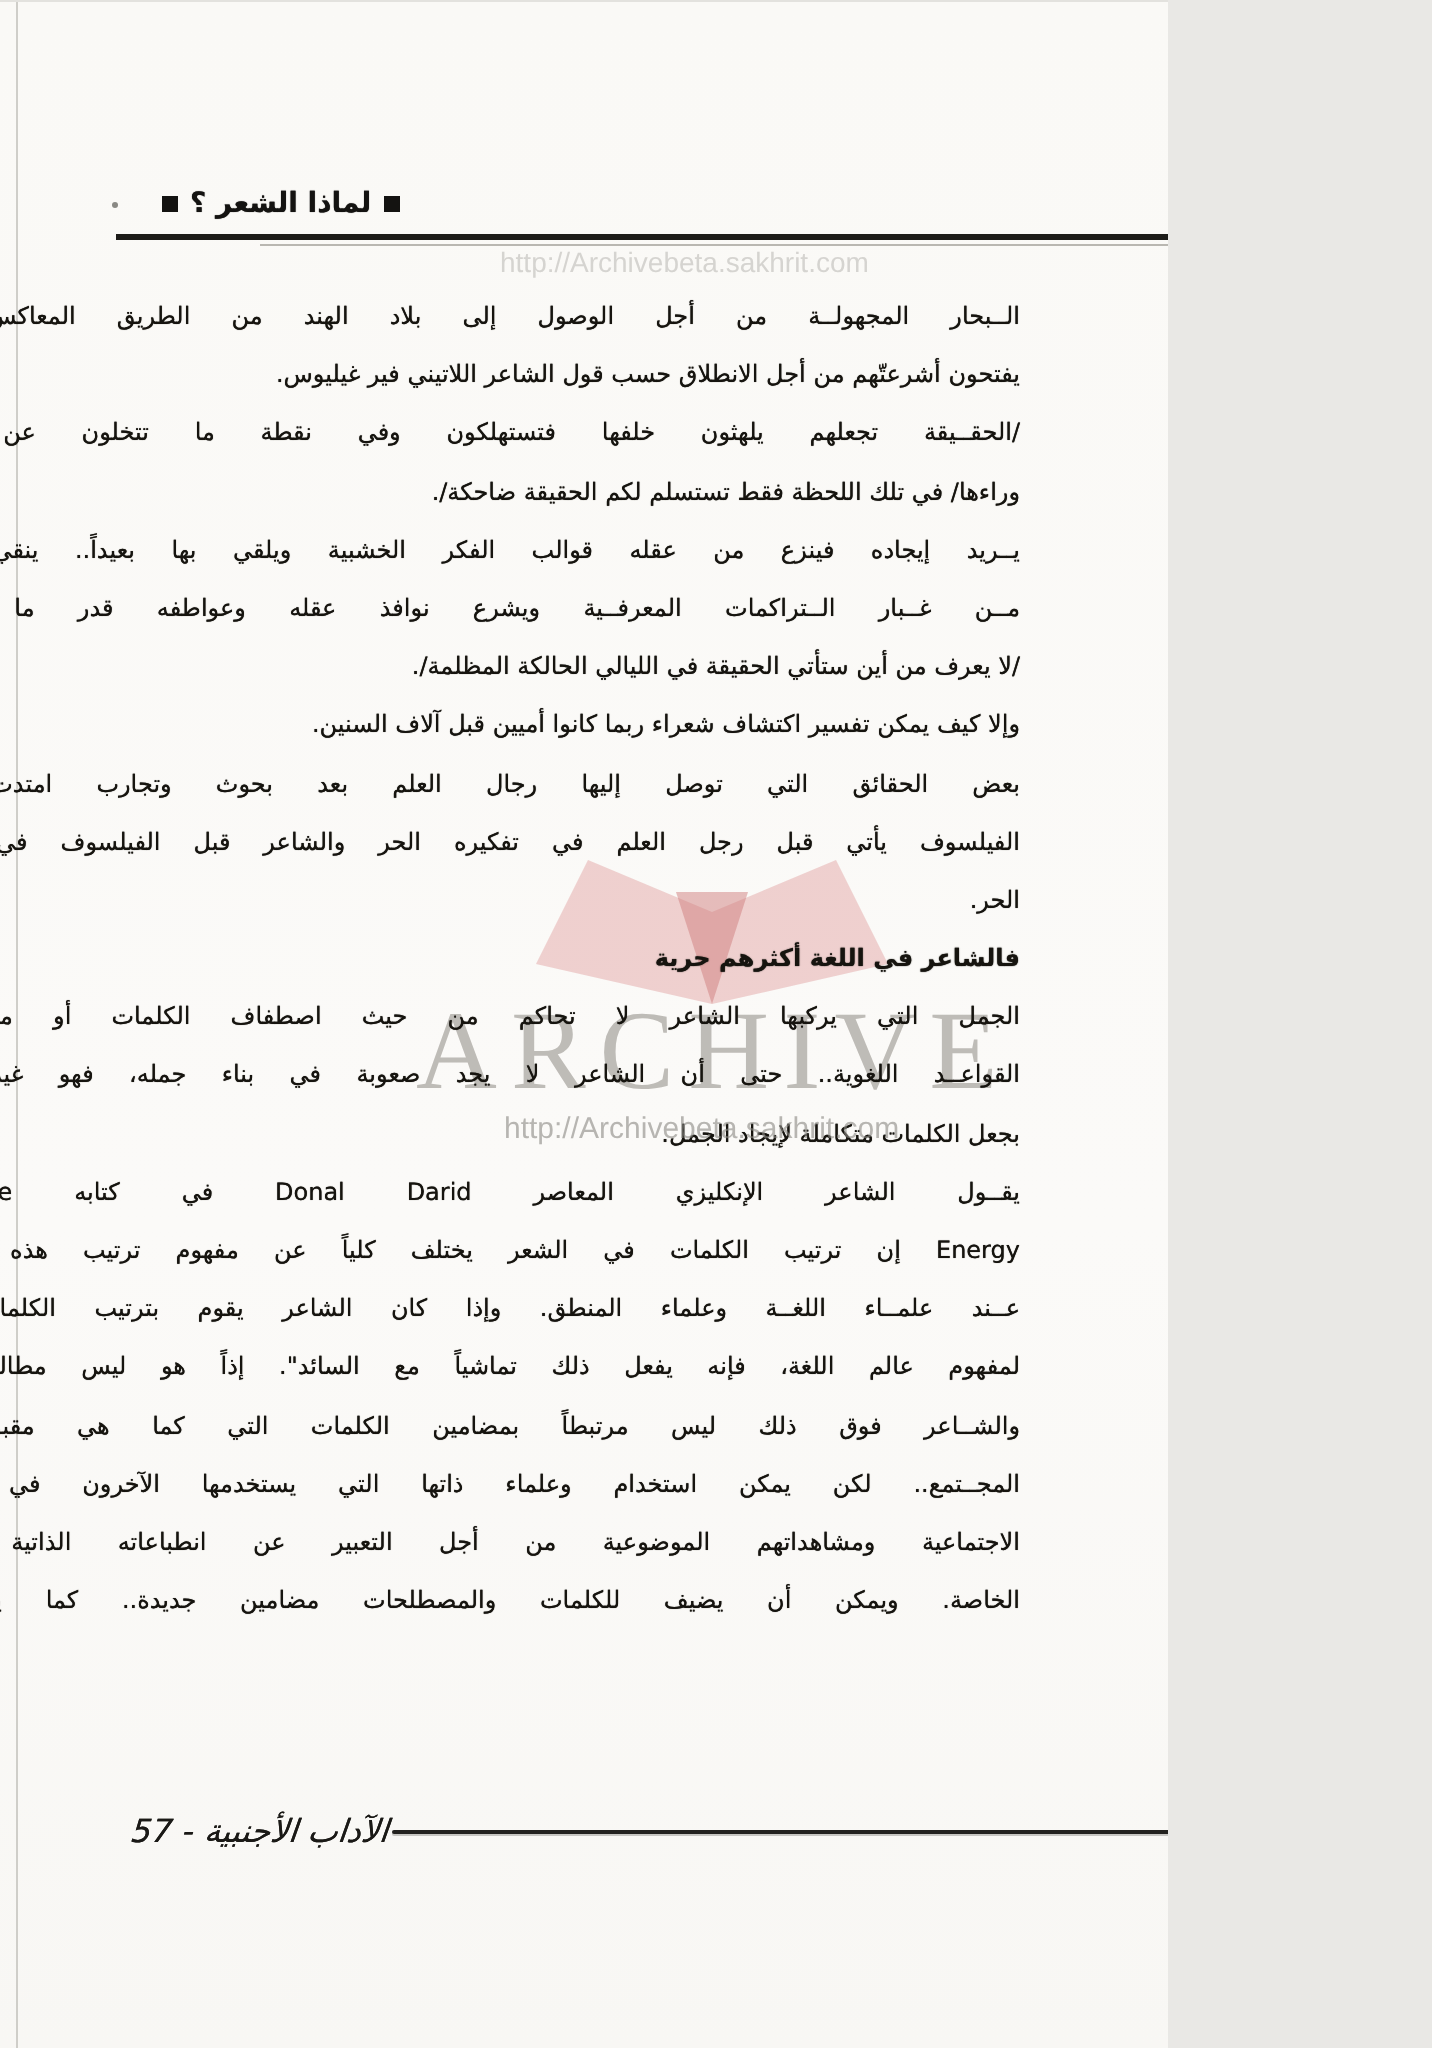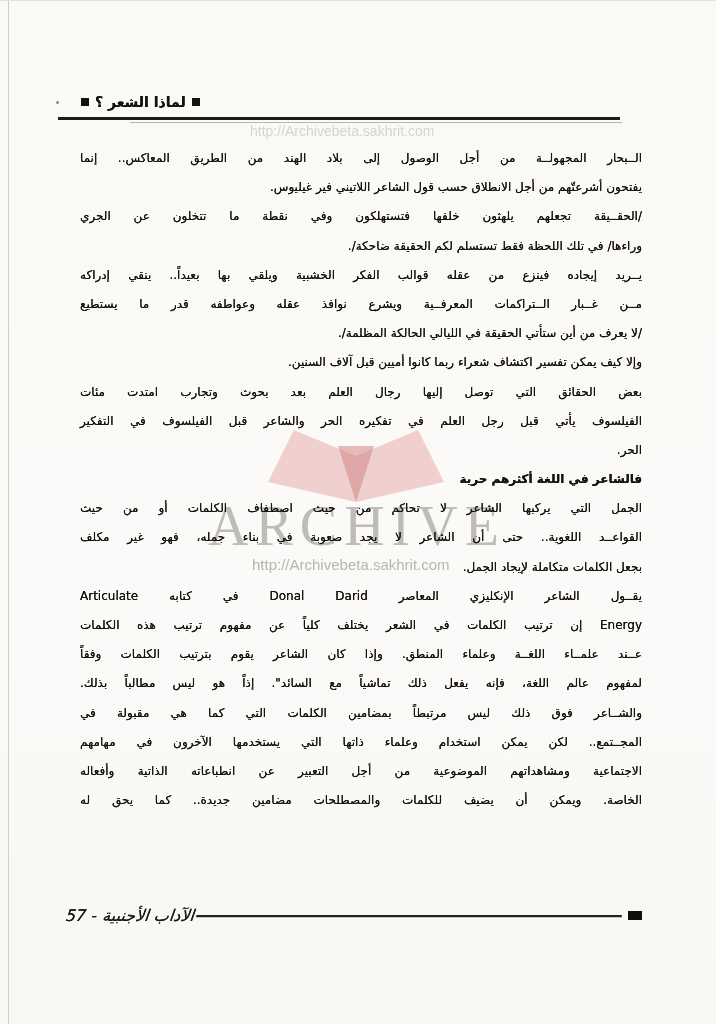--- a/index.html
+++ b/index.html
@@ -1,17 +1,17 @@
 <!DOCTYPE html>
 <html lang="ar"><head>
 <meta charset="utf-8">
 <style>
   html,body{margin:0;padding:0;}
   body{width:716px;height:1024px;background:#e9e8e5;font-family:"DejaVu Sans",sans-serif;}
-  .page{position:relative;width:716px;height:1024px;background:#fbfaf7;overflow:hidden;
+  .page{position:relative;width:584px;height:1024px;background:#fbfaf7;overflow:hidden;
         background-image:linear-gradient(180deg,#faf9f6 0%,#fbfaf8 60%,#f8f7f4 100%);}
   .scan-edge-left{position:absolute;left:8px;top:0;width:1px;height:100%;background:#cfcec9;}
   .scan-edge-top{position:absolute;left:0;top:0;width:100%;height:1px;background:#e3e2de;}
 
   
   .header{position:absolute;top:94px;left:56px;display:flex;align-items:center;gap:6px;z-index:4;}
   .artifact-dot{width:3px;height:3px;border-radius:50%;background:#8a8984;margin-right:16px;}
   .hsq{width:8px;height:8px;background:#141311;display:inline-block;}
   .header-title{font-size:14px;font-weight:bold;color:#141311;direction:rtl;
                 text-shadow:0 0 .4px #141311;letter-spacing:.2px;}

